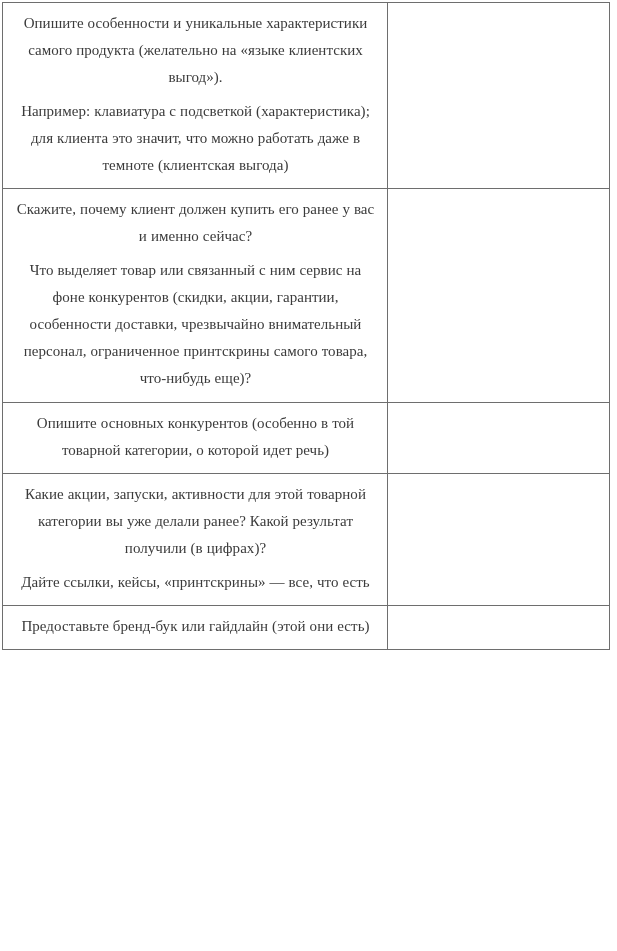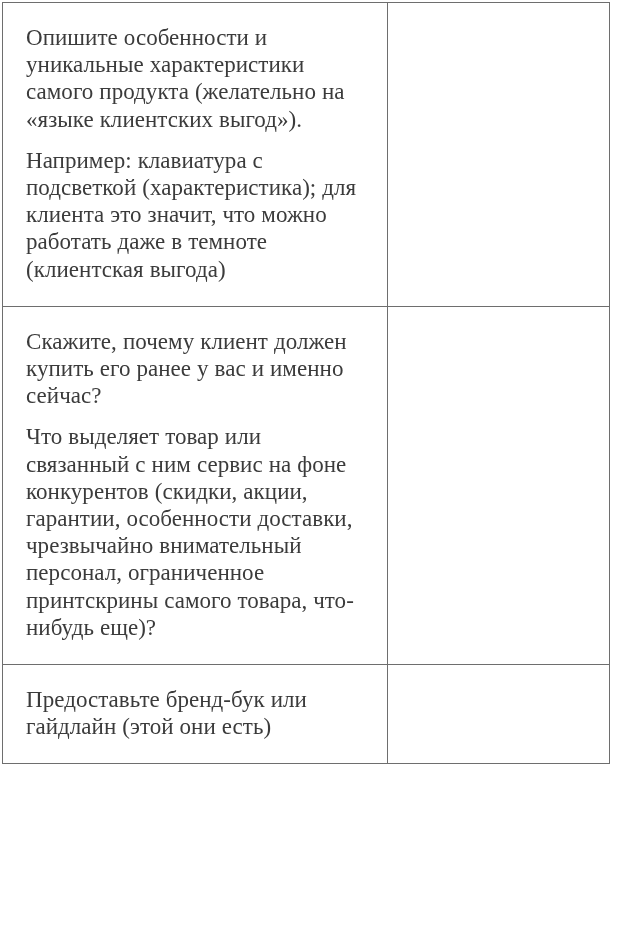--- a/index.html
+++ b/index.html
@@ -35,25 +35,25 @@
   }
   .col-answer {
     width: 221px;
   }
 
   .cell-inner {
     padding: 7px 8px 9px 9px;
   }
 
   .q-para {
-    margin: 14px;
-    font-size: 23px;
+    margin: 0;
+    font-size: 15px;
     line-height: 27.2px;
     letter-spacing: 0.04px;
-    text-align: left;
+    text-align: center;
     word-spacing: 0.2px;
   }
   .q-para + .q-para {
     margin-top: 6px;
   }
 
   .fill-line {
     display: inline-block;
     border-bottom: 1.4px solid #4a4a4a;
     height: 14px;
@@ -90,21 +90,42 @@
         <div class="cell-inner">
           <p class="q-para">Скажите, почему клиент должен купить его ранее у вас и именно сейчас?</p>
           <p class="q-para">Что выделяет товар или связанный с ним сервис на фоне конкурентов (скидки, акции, гарантии, особенности доставки, чрезвычайно внимательный персонал, ограниченное принтскрины самого товара, что-нибудь еще)?</p>
         </div>
       </td>
       <td class="col-answer">
         <div class="cell-inner answer-inner"></div>
       </td>
     </tr>
 
+    <tr>
+      <td class="col-question">
+        <div class="cell-inner">
+          <p class="q-para">Опишите основных конкурентов (особенно в той товарной категории, о которой идет речь)</p>
+        </div>
+      </td>
+      <td class="col-answer">
+        <div class="cell-inner answer-inner"></div>
+      </td>
+    </tr>
 
+    <tr>
+      <td class="col-question">
+        <div class="cell-inner">
+          <p class="q-para">Какие акции, запуски, активности для этой товарной категории вы уже делали ранее? Какой результат получили (в цифрах)?</p>
+          <p class="q-para">Дайте ссылки, кейсы, «принтскрины» — все, что есть</p>
+        </div>
+      </td>
+      <td class="col-answer">
+        <div class="cell-inner answer-inner"></div>
+      </td>
+    </tr>
 
 
 
     <tr>
       <td class="col-question">
         <div class="cell-inner">
           <p class="q-para">Предоставьте бренд-бук или гайдлайн (этой они есть)</p>
         </div>
       </td>
       <td class="col-answer">

